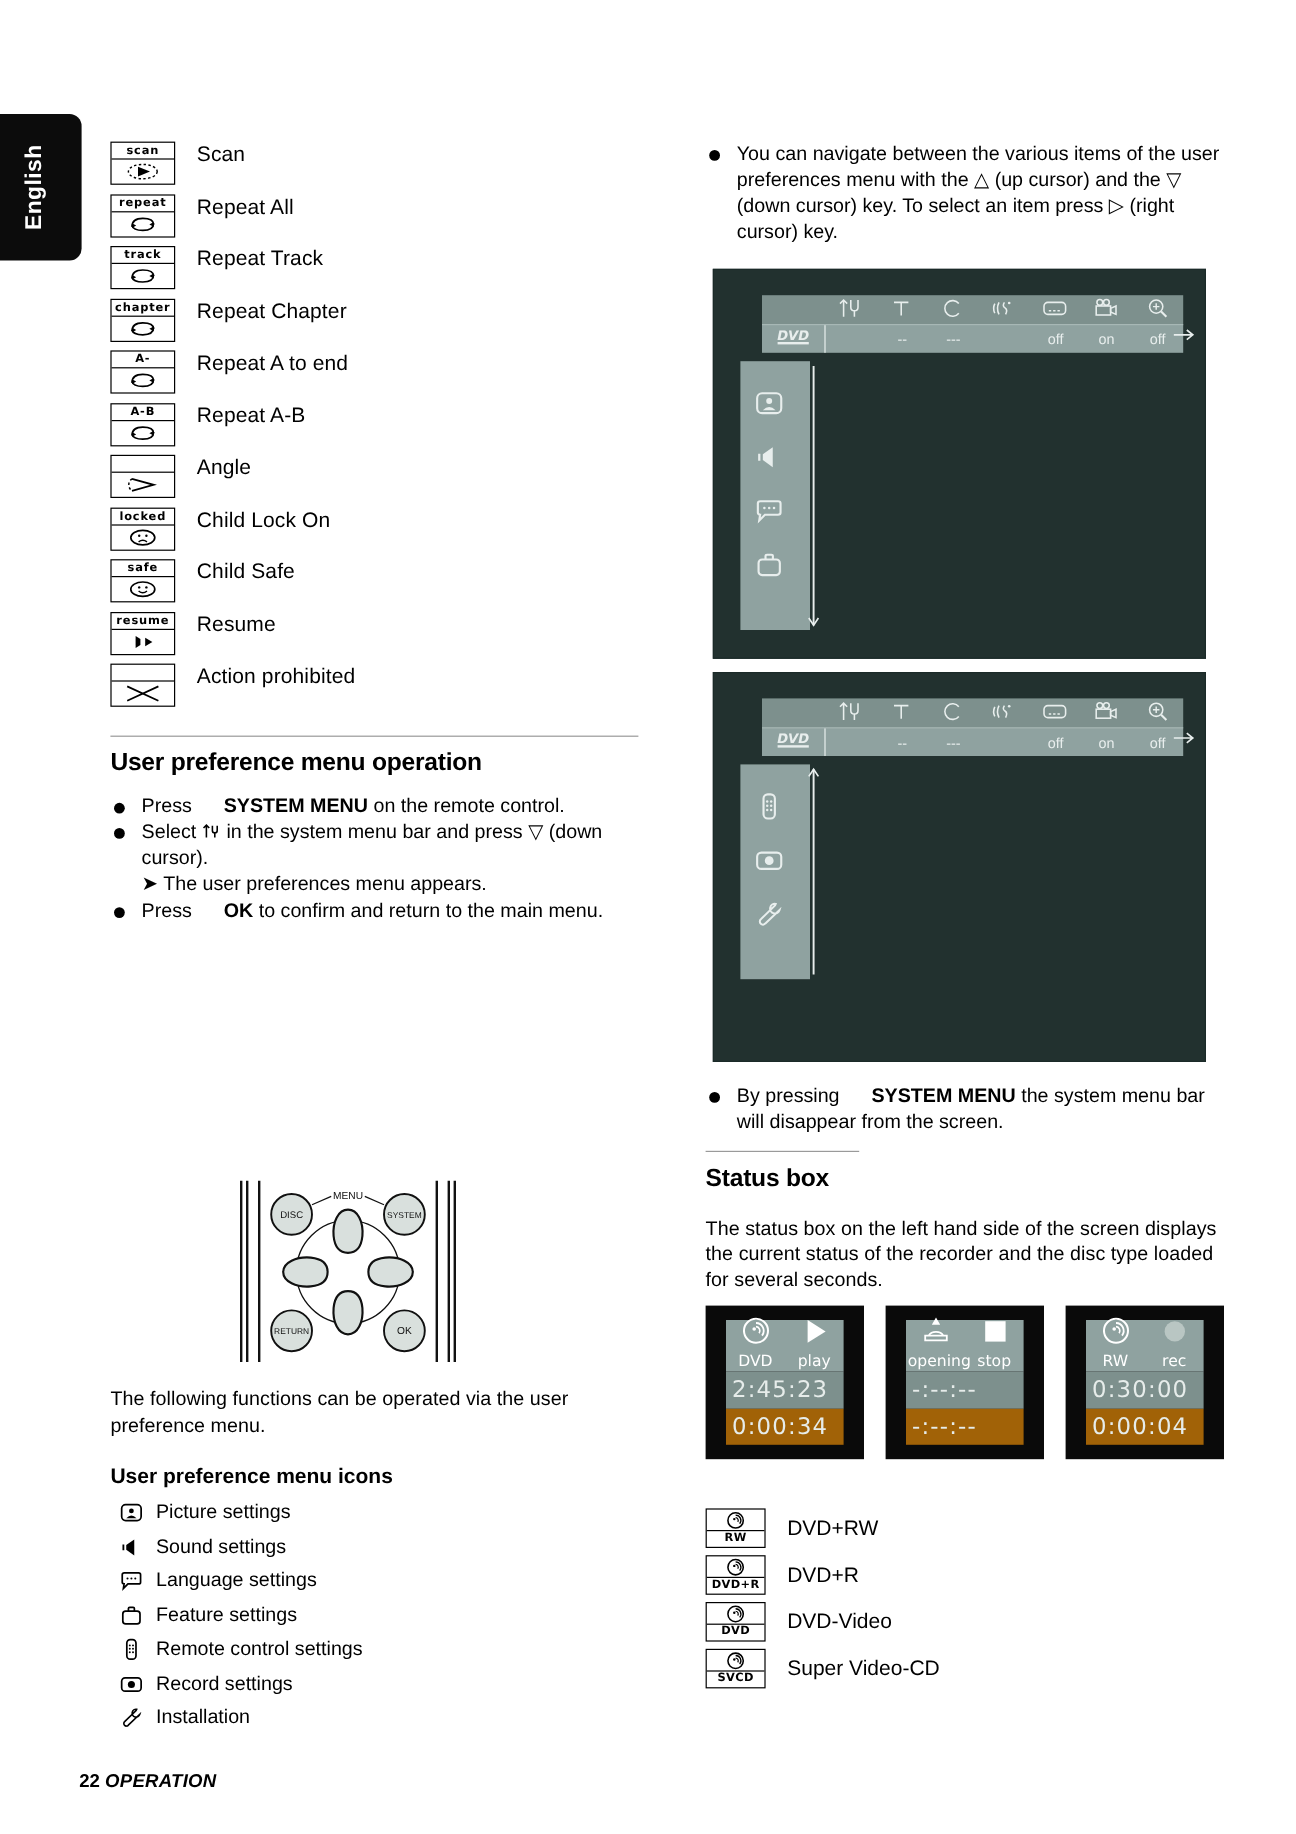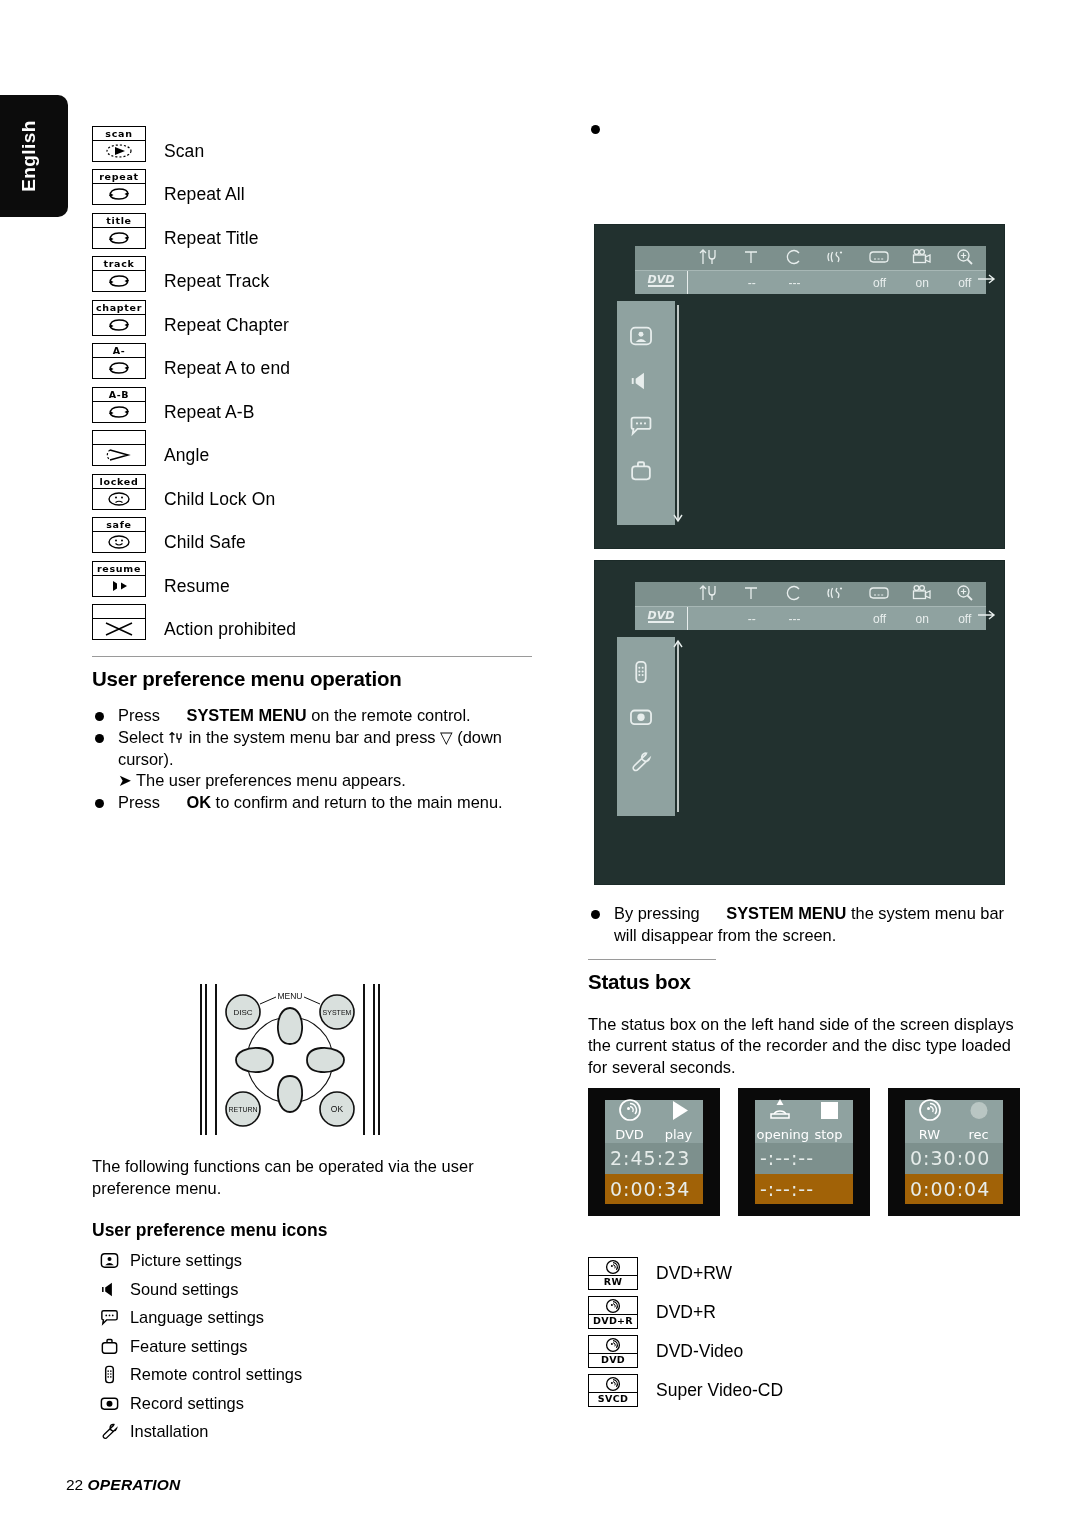--- a/index.html
+++ b/index.html
@@ -22,21 +22,21 @@
     color:#fff;font-weight:bold;font-size:19px;letter-spacing:.4px;
     white-space:nowrap;
   }
 
   
   .col-left{position:absolute;left:92px;top:118px;width:440px;}
   .col-right{position:absolute;left:588px;top:118px;width:432px;}
 
   
   .legend{margin:0;padding:0;}
-  .legend-row{display:flex;align-items:flex-end;height:43.5px;}
+  .legend-row{display:flex;align-items:flex-start;height:43.5px;}
   .ibox{
     width:52px;height:34px;border:1.6px solid #000;background:#fff;
     display:flex;flex-direction:column;flex:0 0 auto;
   }
   .ibox .cap{
     height:13px;border-bottom:1.4px solid #000;
     font-size:9.5px;font-weight:bold;line-height:13px;text-align:center;
     letter-spacing:.7px;font-family:"DejaVu Sans", sans-serif;
   }
   .ibox .sym{
@@ -109,21 +109,21 @@
   .dbox{width:48px;height:31px;border:1.6px solid #000;background:#fff;
     display:flex;flex-direction:column;align-items:center;flex:0 0 auto;}
   .dbox .dsym{height:17px;display:flex;align-items:center;}
   .dbox .dtxt{font-size:9.5px;font-weight:bold;line-height:11px;
     letter-spacing:.3px;font-family:"DejaVu Sans", sans-serif;
     border-top:1.3px solid #000;width:100%;text-align:center;}
   .disclist .dlabel{margin-left:18px;font-size:17.5px;}
 
   
   .footer{position:absolute;left:66px;top:1476px;font-size:15.5px;}
-  .footer .pn{font-weight:normal;}
+  .footer .pn{font-weight:bold;}
   .footer .ft{font-weight:bold;letter-spacing:.2px;font-style:italic;}
 </style>
 </head>
 <body>
 
 <div class="page">
 
   <div class="lang-tab">
     <span>English</span>
   </div>
@@ -149,34 +149,20 @@
             <div class="sym">
               <svg width="30" height="16" viewBox="0 0 30 16">
                 <path d="M6 10 Q6 3 15 3 Q24 3 24 8" stroke="#000" fill="none" stroke-width="1.4"></path>
                 <path d="M24 6 L24 10 L20.5 8 Z" fill="#000"></path>
                 <path d="M24 7 Q24 13 15 13 Q7 13 6 9" stroke="#000" fill="none" stroke-width="1.4"></path>
                 <path d="M6 11 L6 7 L9.5 9 Z" fill="#000"></path>
               </svg>
             </div>
           </div>
           <div class="legend-label">Repeat All</div>
-        </li>
-        <li class="legend-row">
-          <div class="ibox">
-            <div class="cap">title</div>
-            <div class="sym">
-              <svg width="30" height="16" viewBox="0 0 30 16">
-                <path d="M6 10 Q6 3 15 3 Q24 3 24 8" stroke="#000" fill="none" stroke-width="1.4"></path>
-                <path d="M24 6 L24 10 L20.5 8 Z" fill="#000"></path>
-                <path d="M24 7 Q24 13 15 13 Q7 13 6 9" stroke="#000" fill="none" stroke-width="1.4"></path>
-                <path d="M6 11 L6 7 L9.5 9 Z" fill="#000"></path>
-              </svg>
-            </div>
-          </div>
-          <div class="legend-label">Repeat Title</div>
         </li>
         <li class="legend-row">
           <div class="ibox">
             <div class="cap">track</div>
             <div class="sym">
               <svg width="30" height="16" viewBox="0 0 30 16">
                 <path d="M6 10 Q6 3 15 3 Q24 3 24 8" stroke="#000" fill="none" stroke-width="1.4"></path>
                 <path d="M24 6 L24 10 L20.5 8 Z" fill="#000"></path>
                 <path d="M24 7 Q24 13 15 13 Q7 13 6 9" stroke="#000" fill="none" stroke-width="1.4"></path>
                 <path d="M6 11 L6 7 L9.5 9 Z" fill="#000"></path>
@@ -430,20 +416,21 @@
           </div>
           <div class="mlab">Installation</div>
         </li>
       </ul>
   </div>
 
   <div class="col-right">
     <ul class="bullets" style="margin-top:0">
       <li>
         <span class="dot"></span>
+        <span>You can navigate between the various items of the user preferences menu with the △ (up cursor) and the ▽ (down cursor) key. To select an item press ▷ (right cursor) key.</span>
       </li>
     </ul>
   </div>
 
   <div class="tv" id="tv1" style="left:594px;top:224px;width:409px;height:323px;">
       <div class="menubar">
         <div class="mb-top">
           <div class="mb-dvd"></div>
           <div class="mb-cell"><svg width="22" height="20" viewBox="0 0 22 20">
               <path d="M6 17 L6 3 M3 6 L6 3 L9 6" stroke="#e8eeed" fill="none" stroke-width="1.3"></path>

